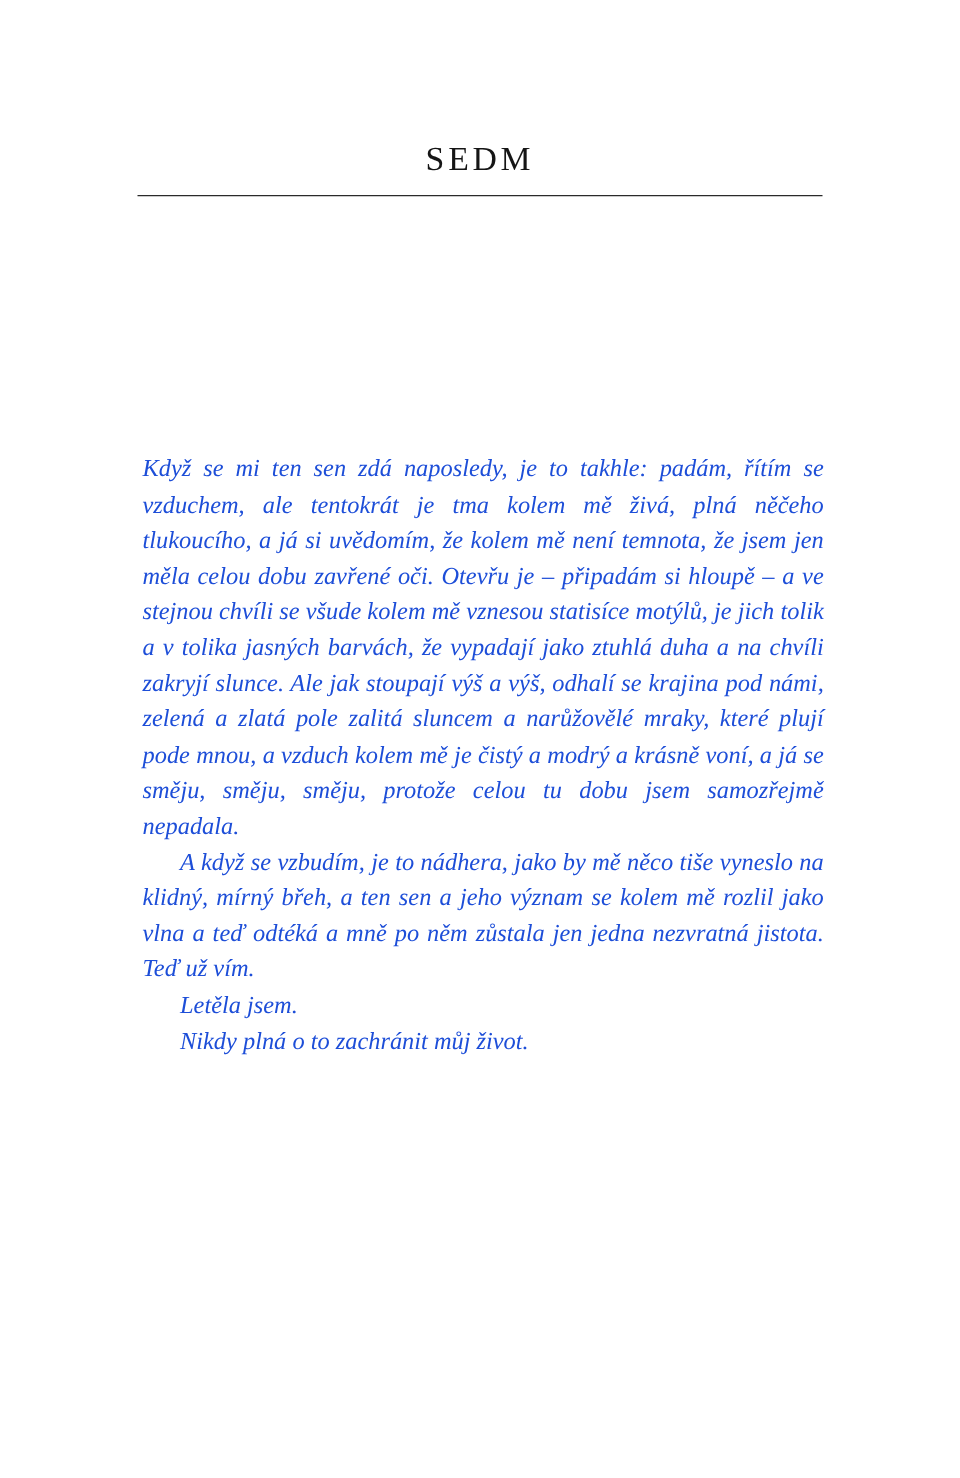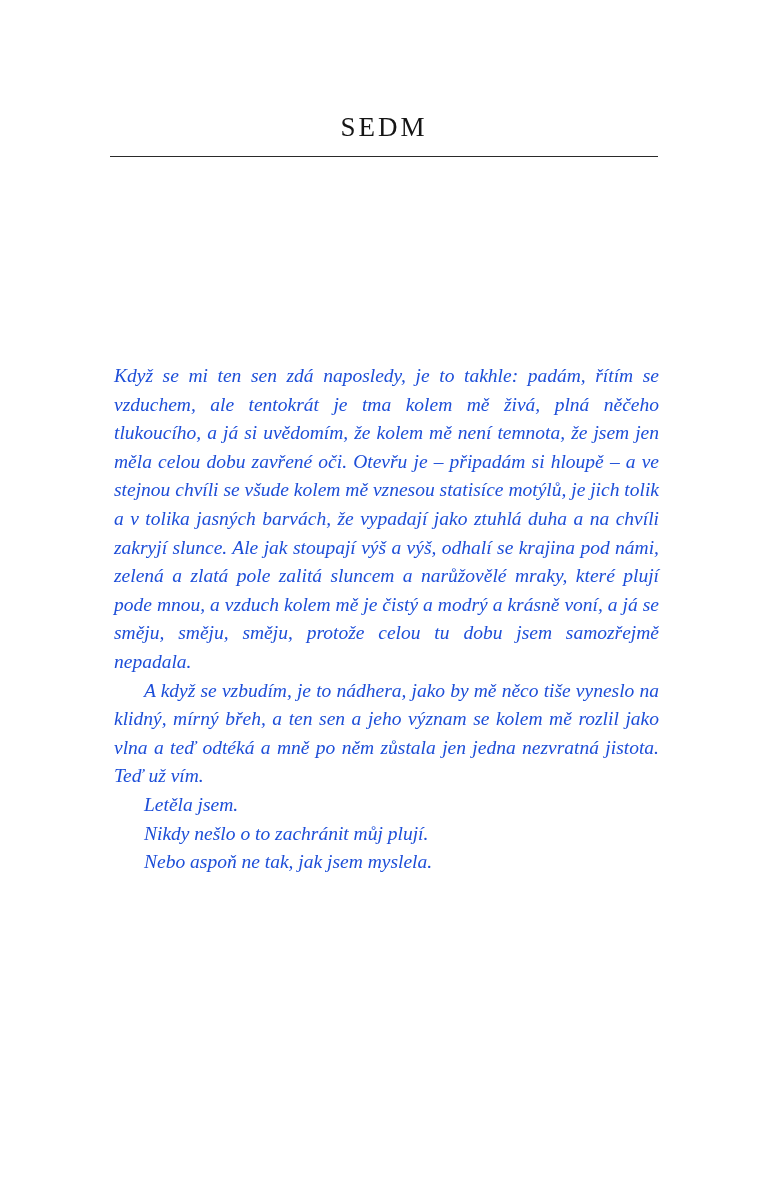--- a/index.html
+++ b/index.html
@@ -83,19 +83,18 @@
 
   <div class="chapter-header">
     <div class="chapter-title">SEDM</div>
     <hr class="chapter-rule">
   </div>
 
   <div class="body-text" id="paragraphs" lang="cs">
       <p class="para">Když se mi ten sen zdá naposledy, je to takhle: padám, řítím se vzduchem, ale tentokrát je tma kolem mě živá, plná něčeho tlukoucího, a já si uvědomím, že kolem mě není temnota, že jsem jen měla celou dobu zavřené oči. Otevřu je – připadám si hloupě – a ve stejnou chvíli se všude kolem mě vznesou statisíce motýlů, je jich tolik a v tolika jasných barvách, že vypadají jako ztuhlá duha a na chvíli zakryjí slunce. Ale jak stoupají výš a výš, odhalí se krajina pod námi, zelená a zlatá pole zalitá sluncem a narůžovělé mraky, které plují pode mnou, a vzduch kolem mě je čistý a modrý a krásně voní, a já se směju, směju, směju, protože celou tu dobu jsem samozřejmě nepadala.</p>
       <p class="para indent">A když se vzbudím, je to nádhera, jako by mě něco tiše vyneslo na klidný, mírný břeh, a ten sen a jeho význam se kolem mě rozlil jako vlna a teď odtéká a mně po něm zůstala jen jedna nezvratná jistota. Teď už vím.</p>
       <p class="para indent">Letěla jsem.</p>
-      <p class="para indent">Nikdy nešlo o to zachránit můj plují.</p>
-      <p class="para indent">Nebo aspoň ne tak, jak jsem myslela.</p>
+      <p class="para indent">Nikdy plná o to zachránit můj život.</p>
     </div>
 
   <div class="page-number">333</div>
 
 </div>
 
 </body></html>

